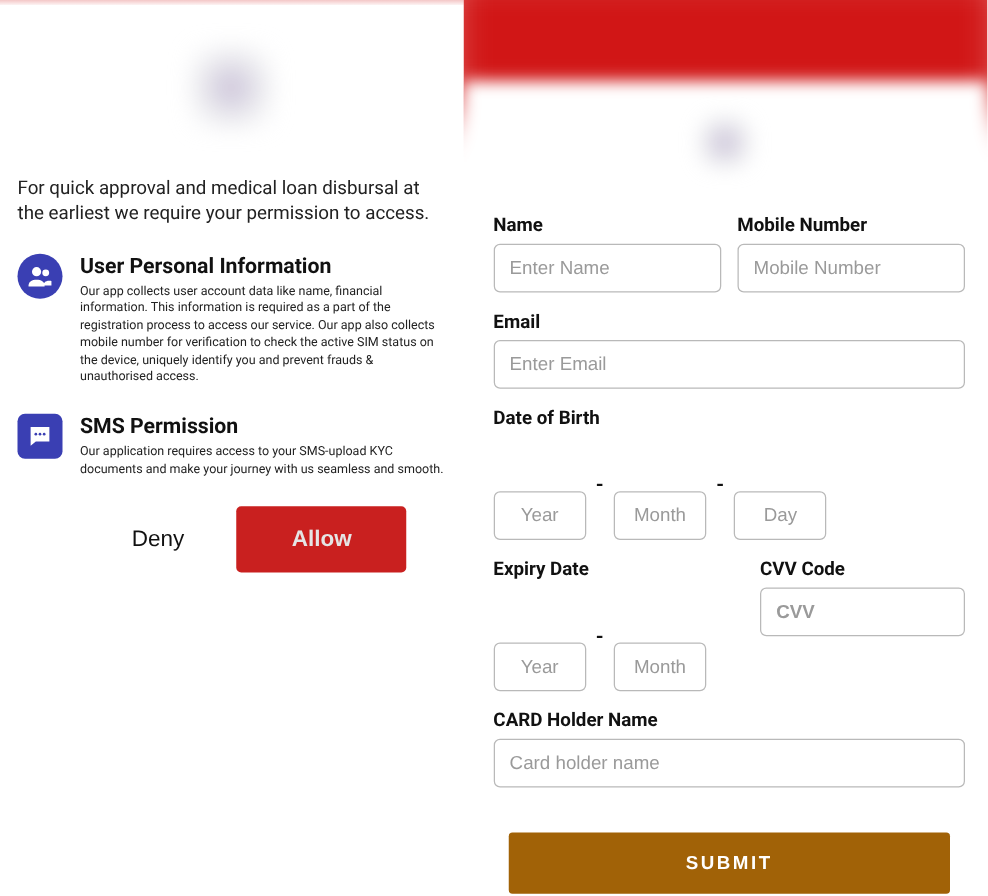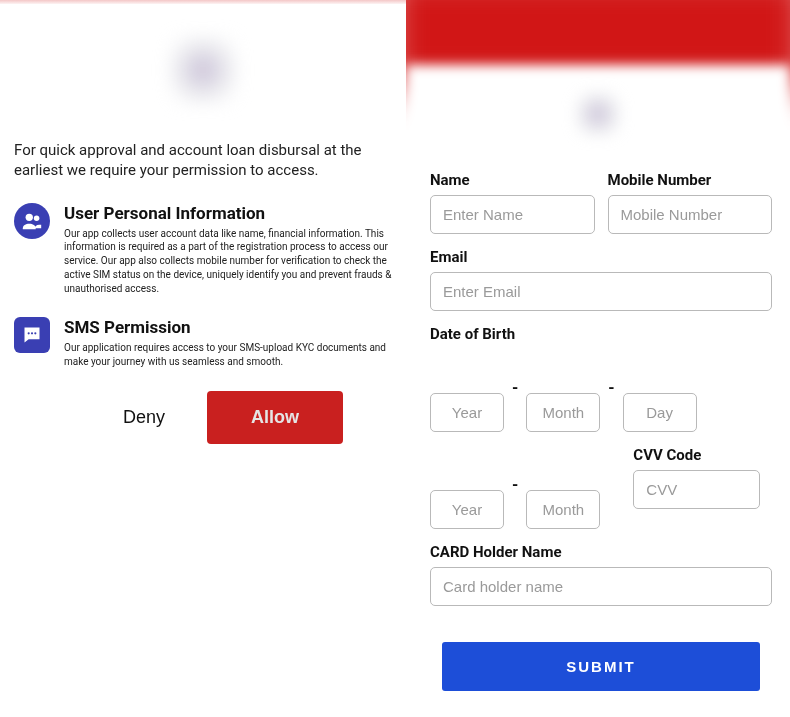--- a/index.html
+++ b/index.html
@@ -85,47 +85,47 @@
   .field.full { width:100%; }
   .field.half { flex:1; }
   .label { font-size:15px; font-weight:700; color:#111; margin-bottom:6px; }
   .input {
     border:1px solid #b9b9b9; border-radius:5px; background:#fff;
     font-size:15px; color:#1d4ed8; padding:10px 12px; outline:none;
     width:100%;
   }
   .input::placeholder { color:#9a9a9a; }
   .input.small { width:74px; text-align:center; padding:10px 6px;margin-top:44px; }
-  .input.cvv { width:127px; }
+  .input.cvv { width:164px;font-weight:bold; }
   .date-group { display:flex; align-items:center; gap:8px; }
   .dash { font-size:16px; font-weight:700; color:#111; position:relative; top:-3px; }
 
   .submit-btn {
     width: calc(100% - 24px);
     margin: 22px 12px 0 12px;
-    background:#1d4ed8; color:#fff; border:none;
+    background:#a16207; color:#fff; border:none;
     font-size:15px; letter-spacing:2px; font-weight:600;
     padding:16px 0; border-radius:3px; cursor:pointer;
   }
 
   svg { display:block; }
 </style>
 </head>
 <body>
 
 <div class="container">
 
   <div class="left-pane">
     <div class="left-logo-area">
       <div class="left-topbar"></div>
       <div class="blurred-logo"></div>
     </div>
 
     <div class="left-content">
-      <p class="subtext">For quick approval and account loan disbursal at the earliest we require your permission to access.</p>
+      <p class="subtext">For quick approval and medical loan disbursal at the earliest we require your permission to access.</p>
 
       <div class="perm-block">
         <div class="perm-icon">
           <svg width="22" height="22" viewBox="0 0 24 24" fill="#fff">
               <circle cx="9" cy="8" r="4"></circle>
               <circle cx="17" cy="9" r="3"></circle>
               <path d="M2 20c0-3.3 3.1-5 7-5s7 1.7 7 5v1H2z"></path>
               <path d="M15 20c0-2 1.5-4 5-4 1 0 2 .2 2 .2V20z"></path>
             </svg>
         </div>
@@ -192,27 +192,28 @@
             <input class="input small" placeholder="Month" style="">
             <span class="dash">-</span>
             <input class="input small" placeholder="Day" style="">
           </div>
         </div>
       </div>
 
 
       <div class="form-row">
         <div class="field">
+          <span class="label">Expiry Date</span>
           <div class="date-group">
             <input class="input small" placeholder="Year" style="">
             <span class="dash">-</span>
             <input class="input small" placeholder="Month" style="">
           </div>
         </div>
-        <div class="field" style="margin-left:20px;">
+        <div class="field" style="margin-left:30px;">
           <span class="label">CVV Code</span>
           <input class="input cvv" placeholder="CVV" style="">
         </div>
       </div>
 
       <div class="form-row">
         <div class="field full">
           <span class="label">CARD Holder Name</span>
           <input class="input" placeholder="Card holder name" style="">
         </div>

